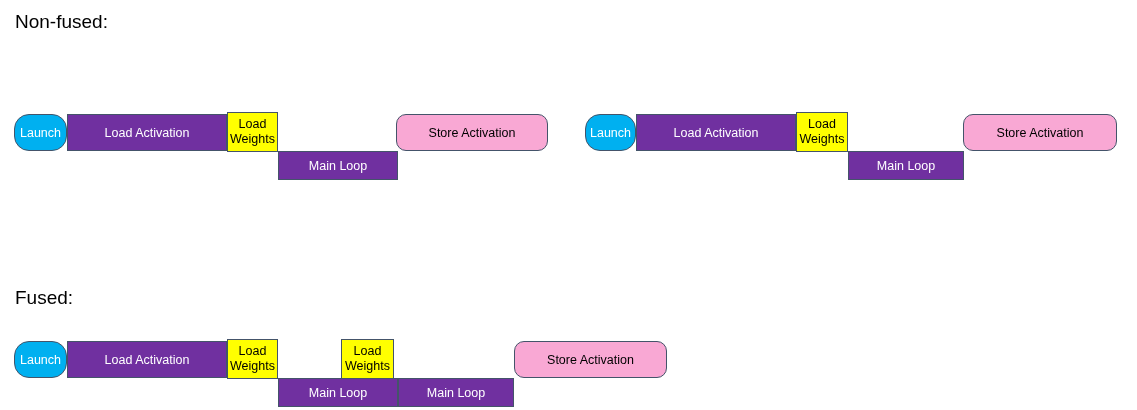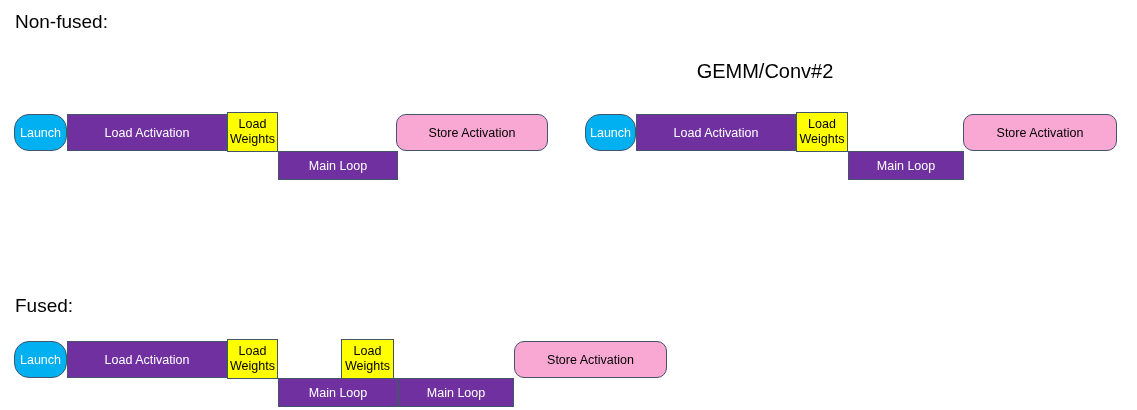--- a/index.html
+++ b/index.html
@@ -60,21 +60,20 @@
   .c-orange  { background: #f9a8d4; color: #000000; border-radius: 10px; }
 </style>
 </head>
 <body>
 
 <div class="canvas">
 
   <div class="section-label" style="left:15px; top:12px;">Non-fused:</div>
 
 
-  <div class="group-title" style="left:665px; top:60px; width:200px;">GEMM/Conv#2</div>
 
   <div class="bar c-launch" style="left:14px; top:114px; width:53px; height:37px;">Launch</div>
 
   <div class="bar c-purple" style="left:67px; top:114px; width:160px; height:37px;">Load Activation</div>
 
   <div class="bar c-yellow two-line" style="left:227px; top:112px; width:51px; height:40px;">
     <span>Load</span>
     <span>Weights</span>
   </div>
 
@@ -88,21 +87,21 @@
 
   <div class="bar c-yellow two-line" style="left:796px; top:112px; width:52px; height:40px;">
     <span>Load</span>
     <span>Weights</span>
   </div>
 
   <div class="bar c-orange" style="left:963px; top:114px; width:154px; height:37px;">Store Activation</div>
 
   <div class="bar c-purple" style="left:848px; top:151px; width:116px; height:29px;">Main Loop</div>
 
-  <div class="section-label" style="left:15px; top:296px;text-align:center;">Fused:</div>
+  <div class="section-label" style="left:15px; top:288px;text-align:center;">Fused:</div>
 
   <div class="bar c-launch" style="left:14px; top:341px; width:53px; height:37px;">Launch</div>
 
   <div class="bar c-purple" style="left:67px; top:341px; width:160px; height:37px;">Load Activation</div>
 
   <div class="bar c-yellow two-line" style="left:227px; top:339px; width:51px; height:40px;">
     <span>Load</span>
     <span>Weights</span>
   </div>
 

